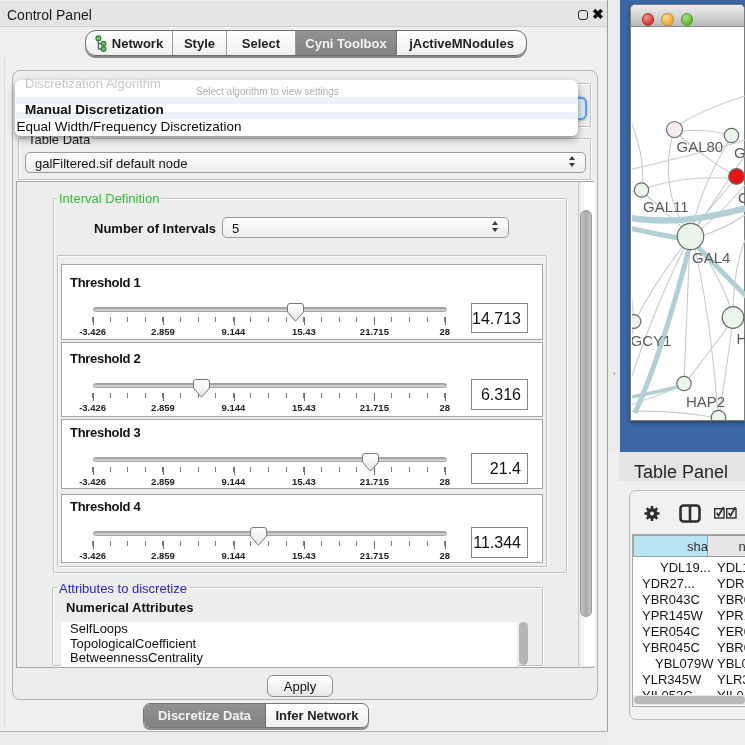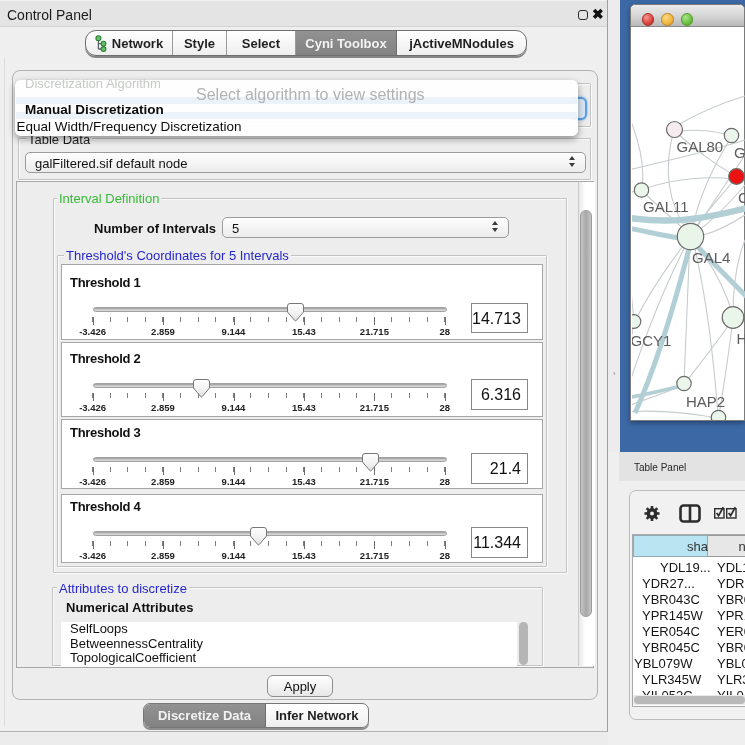--- a/index.html
+++ b/index.html
@@ -67,21 +67,21 @@
 .pstripe { position:absolute; left:1px; right:1px; height:7.5px; background:rgba(215,228,245,0.45); }
 
 
 #bluedesk { left:620px; top:0; width:125px; height:452px; background:#3c69a5; }
 #netwin { left:630px; top:4px; width:115px; height:417px; border:1px solid #7b7b7b; border-radius:5px 5px 0 0; box-shadow:0 2px 5px rgba(0,0,20,0.38); background:#fff; }
 #nettitle { left:0; top:0; width:100%; height:22px; background:linear-gradient(#ebebeb,#d6d6d6 50%,#b9b9b9); border-bottom:1px solid #8a8a8a; border-radius:5px 5px 0 0; }
 .tl { position:absolute; top:8px; width:12.5px; height:12.5px; border-radius:50%; }
 
 #tablepanelbg { left:608px; top:452px; width:137px; height:293px; background:#efefef; }
 #tpstrip { left:619px; top:452px; width:126px; height:29px; background:#e3e3e3; }
-#tpstrip span { position:absolute; left:15px; top:10px; font-size:10px; color:#262626; }
+#tpstrip span { position:absolute; left:15px; top:10px; font-size:18px; color:#262626; }
 #tcontainer { left:629px; top:490px; width:130px; height:230px; border:1px solid #bdbdbd; border-radius:7px; background:#f1f1f1; }
 #tablebox { left:632px; top:534px; width:113px; height:173px; border:1px solid #a9a9a9; border-right:none; background:#fff; overflow:hidden; }
 .thcell { position:absolute; top:0; height:22px; font-size:13px; color:#333; text-align:center; line-height:22px; }
 .trow { position:absolute; font-size:13px; color:#161616; white-space:nowrap; }
 #hsb { left:634px; top:696px; width:111px; height:8px; background:#b9b9b9; border-radius:4px; }
 </style>
 </head>
 <body>
 
 <div class="abs" id="cpwin"></div>
@@ -137,21 +137,20 @@
   <div class="abs bold" style="left:69px; top:39px; font-size:13px; color:#111;">Number of Intervals</div>
   <div class="combo" style="left:205px; top:35px; width:287px;">
     <span class="ctext">5</span>
     <div class="arr2" style="right:7px; top:3px;">
         <div class="up"></div>
         <div class="dn"></div>
       </div>
   </div>
 
   <div class="gbox" style="left:40px; top:73px; width:490px; height:312px;"></div>
-  <div class="gtitle" style="left:47px; top:66px; color:#2626cc;">Threshold's Coordinates for 5 Intervals</div>
 
   <div class="tpanel" style="top:82.0px; height:75.8px;">
   <div class="tlab" style="top:10.0px;">Threshold 1</div>
   <div class="track" style="top:41.5px;"></div>
   <div class="ticks" style="top:51.5px;"></div>
   <div class="majtick" style="left:30.6px; top:51.5px;"></div>
   <div class="slab" style="left:30.6px; top:61.2px;">-3.426</div>
   <div class="majtick" style="left:101.0px; top:51.5px;"></div>
   <div class="slab" style="left:101.0px; top:61.2px;">2.859</div>
   <div class="majtick" style="left:171.5px; top:51.5px;"></div>
@@ -265,38 +264,38 @@
   <div class="vbox" style="top:31.6px; height:31.5px;">
         <span>11.344</span>
       </div>
 </div>
 
   <div class="gbox" style="left:35px; top:405px; width:491px; height:79px;"></div>
   <div class="gtitle" style="left:40px; top:399px; color:#2626cc;">Attributes to discretize</div>
   <div class="abs bold" style="left:41px; top:417.5px; font-size:13px; color:#111;">Numerical Attributes</div>
   <div class="abs" id="attrlist">
     <div>SelfLoops</div>
+    <div>TopologicalCoefficient</div>
     <div>BetweennessCentrality</div>
-    <div>TopologicalCoefficient</div>
   </div>
   <div class="abs" id="alsb"></div>
 </div>
 
 <div class="aquabtn" style="left:267px; top:675px; width:66px; height:22px; line-height:21px;">Apply</div>
 
 <div class="abs" id="bottabs">
   <div class="seg dark" style="width:122px;">Discretize Data</div>
   <div class="seg" style="width:102px;">Infer Network</div>
 </div>
 
 <div class="abs" id="popup">
   <div class="pstripe" style="top:16.5px;"></div>
   <div class="pstripe" style="top:31.5px;"></div>
   <div class="abs" style="left:10px; top:-4px; font-size:13px; color:#c6cac6;">Discretization Algorithm</div>
-  <div class="abs" style="left:181px; top:5.5px; font-size:16px; color:#b2b2b2;">Select algorithm to view settings</div>
+  <div class="abs" style="left:181px; top:5.5px; font-size:10px; color:#b2b2b2;">Select algorithm to view settings</div>
   <div class="abs bold" style="left:2px; top:22px; font-size:13.5px; color:#0c0c0c;">Manual Discretization</div>
   <div class="abs" style="left:1.5px; top:39px; font-size:13.5px; color:#0c0c0c;">Equal Width/Frequency Discretization</div>
 </div>
 
 <div class="abs" style="left:613px; top:369px; width:5px; height:6px; color:#8a8a8a; font-size:8px;">›</div>
 
 <div class="abs" id="bluedesk"></div>
 <div class="abs" id="netwin">
   <div class="abs" id="nettitle"></div>
   <div class="tl" style="left:10.5px; background:radial-gradient(circle at 35% 30%, #f59a93, #dd4239 60%, #b93028); border:0.5px solid #a8322b;"></div>
@@ -399,21 +398,21 @@
 <div class="trow" style="left:9px; top:41.3px;">YDR27...</div>
 <div class="trow" style="left:84px; top:41.3px;">YDR2</div>
 <div class="trow" style="left:9px; top:57.2px;">YBR043C</div>
 <div class="trow" style="left:84px; top:57.2px;">YBR0</div>
 <div class="trow" style="left:9px; top:73.1px;">YPR145W</div>
 <div class="trow" style="left:84px; top:73.1px;">YPR1</div>
 <div class="trow" style="left:9px; top:89.0px;">YER054C</div>
 <div class="trow" style="left:84px; top:89.0px;">YER0</div>
 <div class="trow" style="left:9px; top:104.9px;">YBR045C</div>
 <div class="trow" style="left:84px; top:104.9px;">YBR0</div>
-<div class="trow" style="left:1px; top:120.8px;text-align:center;">YBL079W</div>
+<div class="trow" style="left:22px; top:120.8px;text-align:center;">YBL079W</div>
 <div class="trow" style="left:84px; top:120.8px;">YBL0</div>
 <div class="trow" style="left:9px; top:136.7px;">YLR345W</div>
 <div class="trow" style="left:84px; top:136.7px;">YLR3</div>
 <div class="trow" style="left:9px; top:152.6px;">YIL052C</div>
 <div class="trow" style="left:84px; top:152.6px;">YIL0</div>
 
 </div>
 <div class="abs" style="left:633px; top:694.5px; width:112px; height:10.5px; background:#eaeaea;"></div>
 <div class="abs" id="hsb"></div>
 

